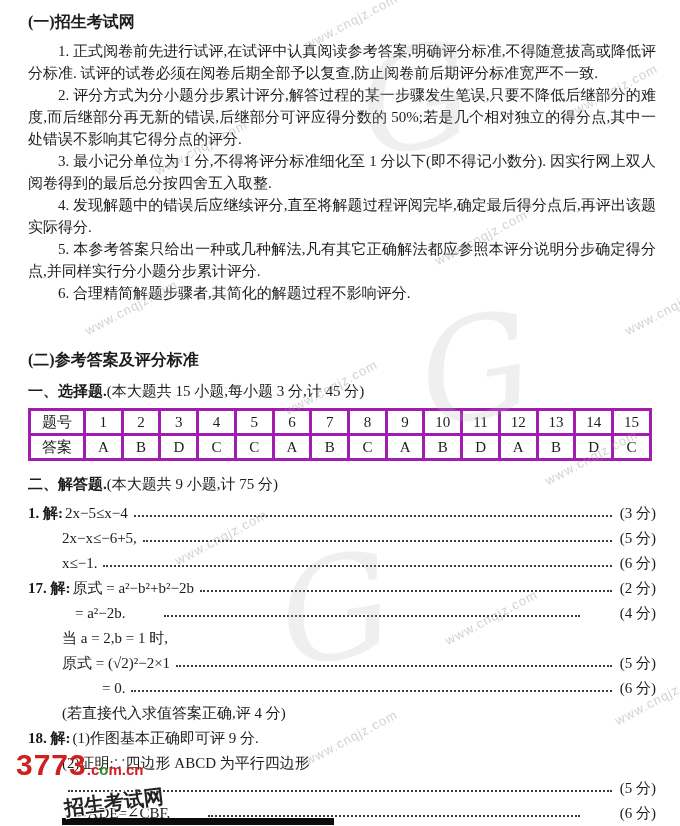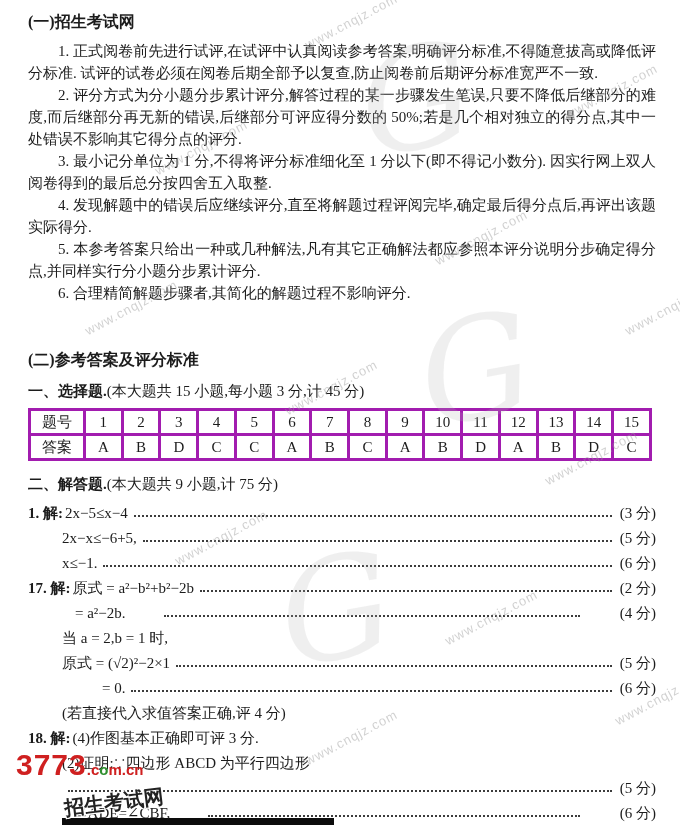--- a/index.html
+++ b/index.html
@@ -154,21 +154,21 @@
       <div class="sline lv3">
         <span class="txt">= 0.</span>
         <span class="dots"></span>
         <span class="score">(6 分)</span>
       </div>
       <div class="sline lv1">
         <span class="txt">(若直接代入求值答案正确,评 4 分)</span>
       </div>
       <div class="sline lv0">
         <span class="pref">18. 解:</span>
-        <span class="txt">(4)作图基本正确即可评 3 分.</span>
+        <span class="txt">(1)作图基本正确即可评 9 分.</span>
       </div>
       <div class="sline lv1">
         <span class="txt">(2)证明:∵四边形 ABCD 为平行四边形</span>
       </div>
       <div class="sline lv1">
         <span class="dots"></span>
         <span class="score">(5 分)</span>
       </div>
       <div class="sline lv2">
         <span class="txt">∠ADE=∠CBF,</span>

